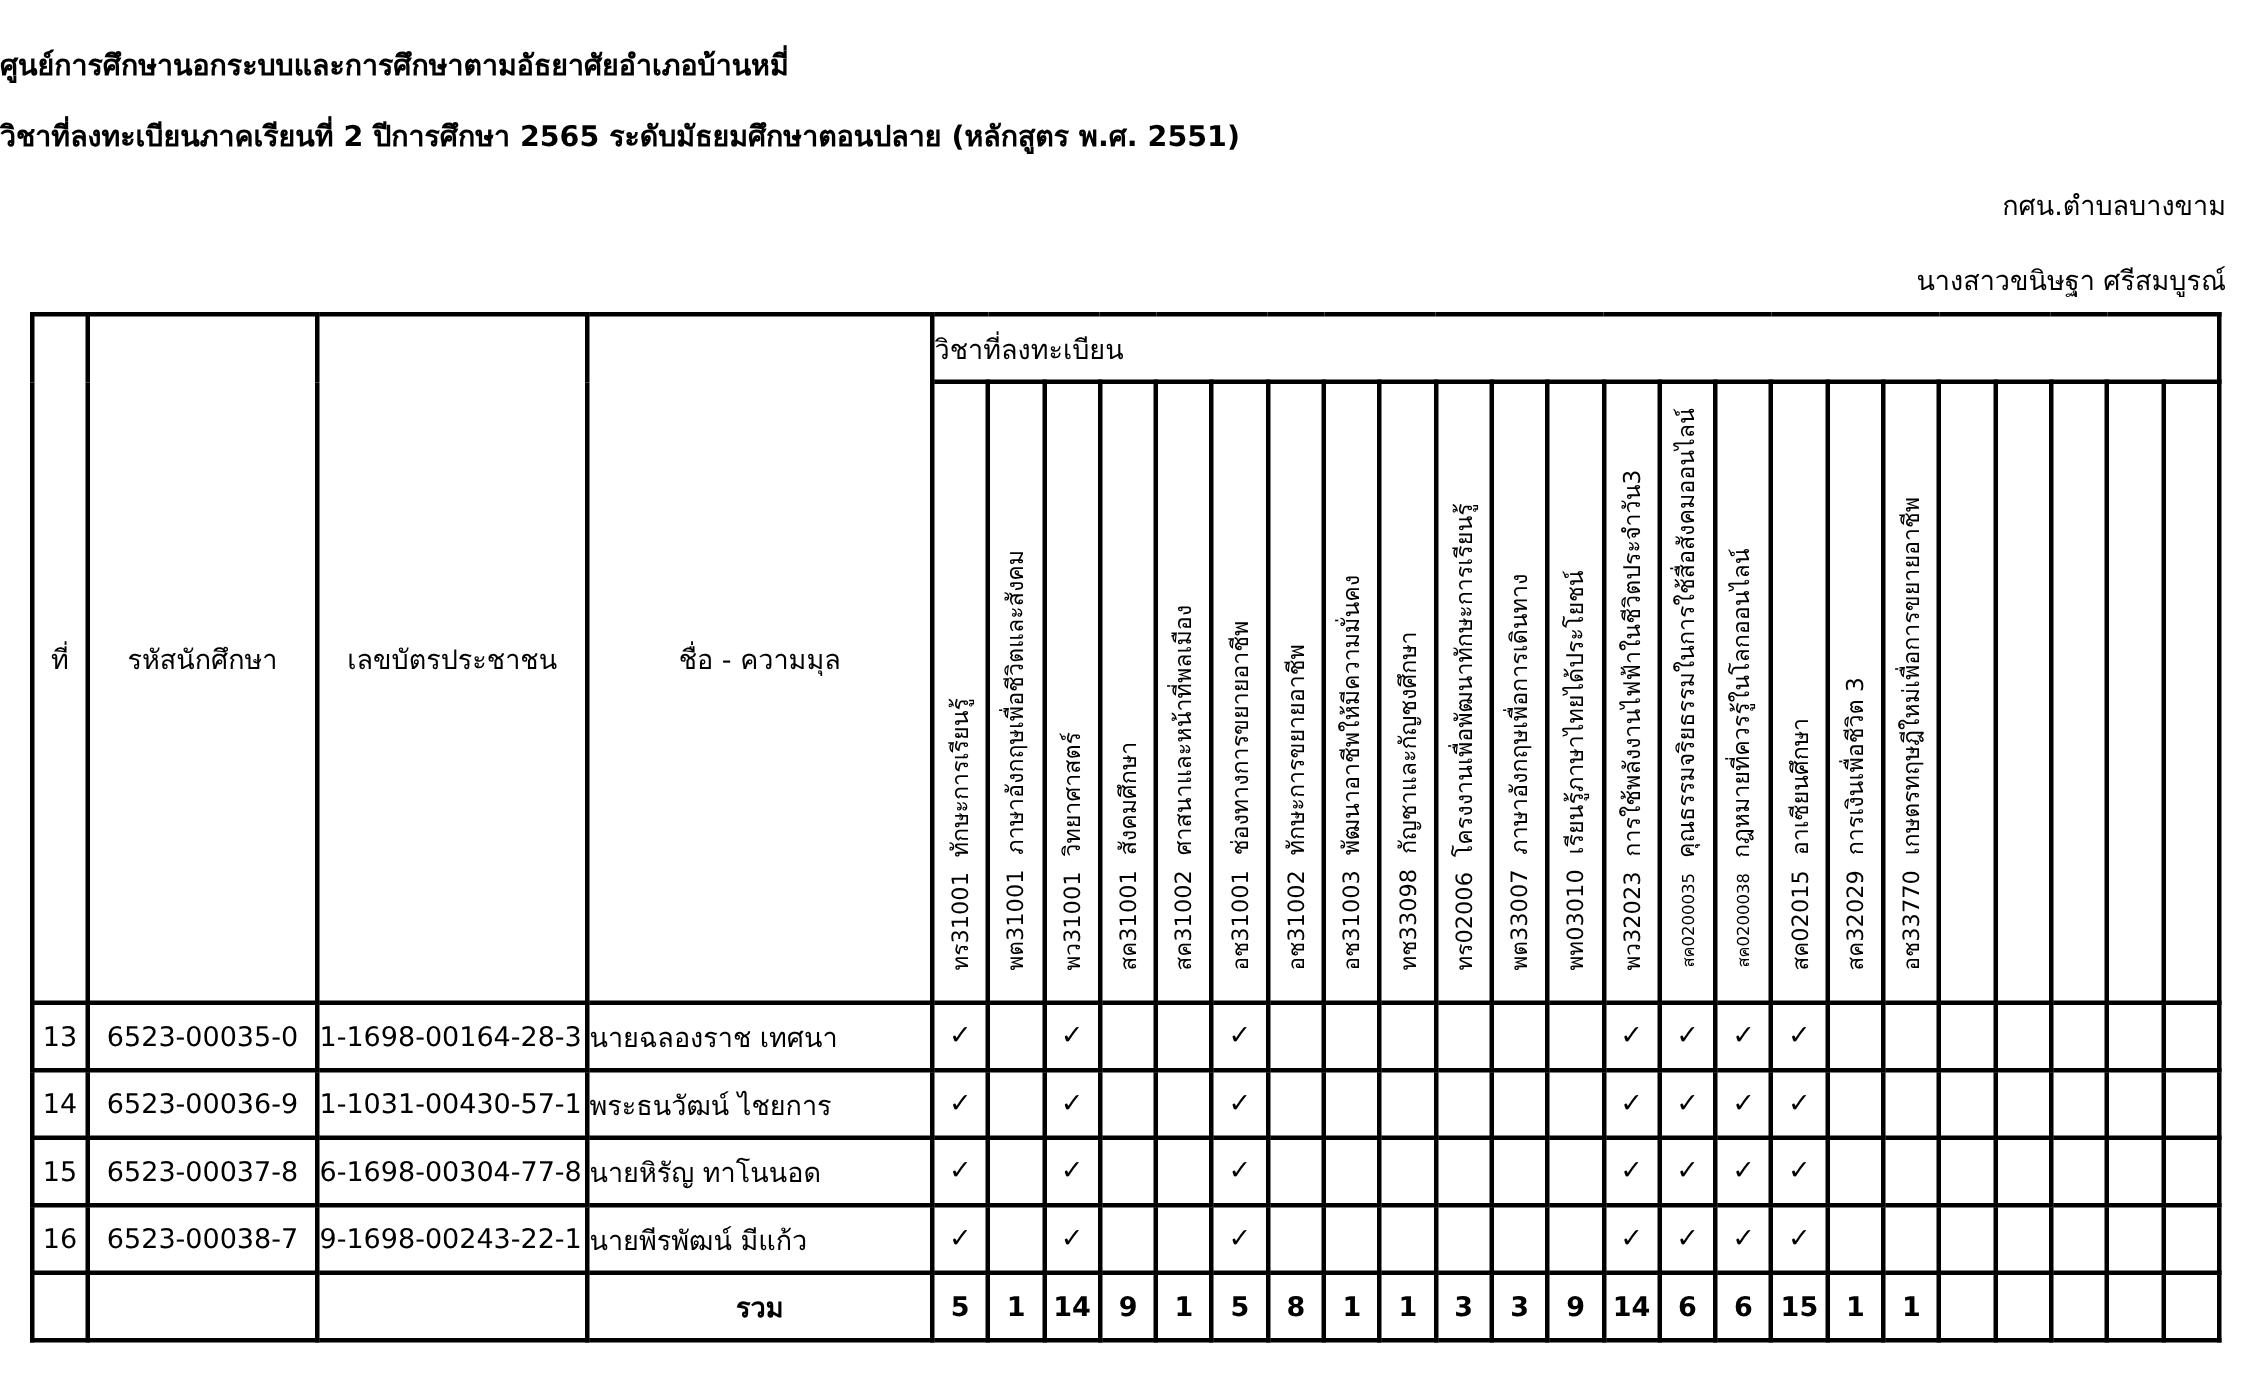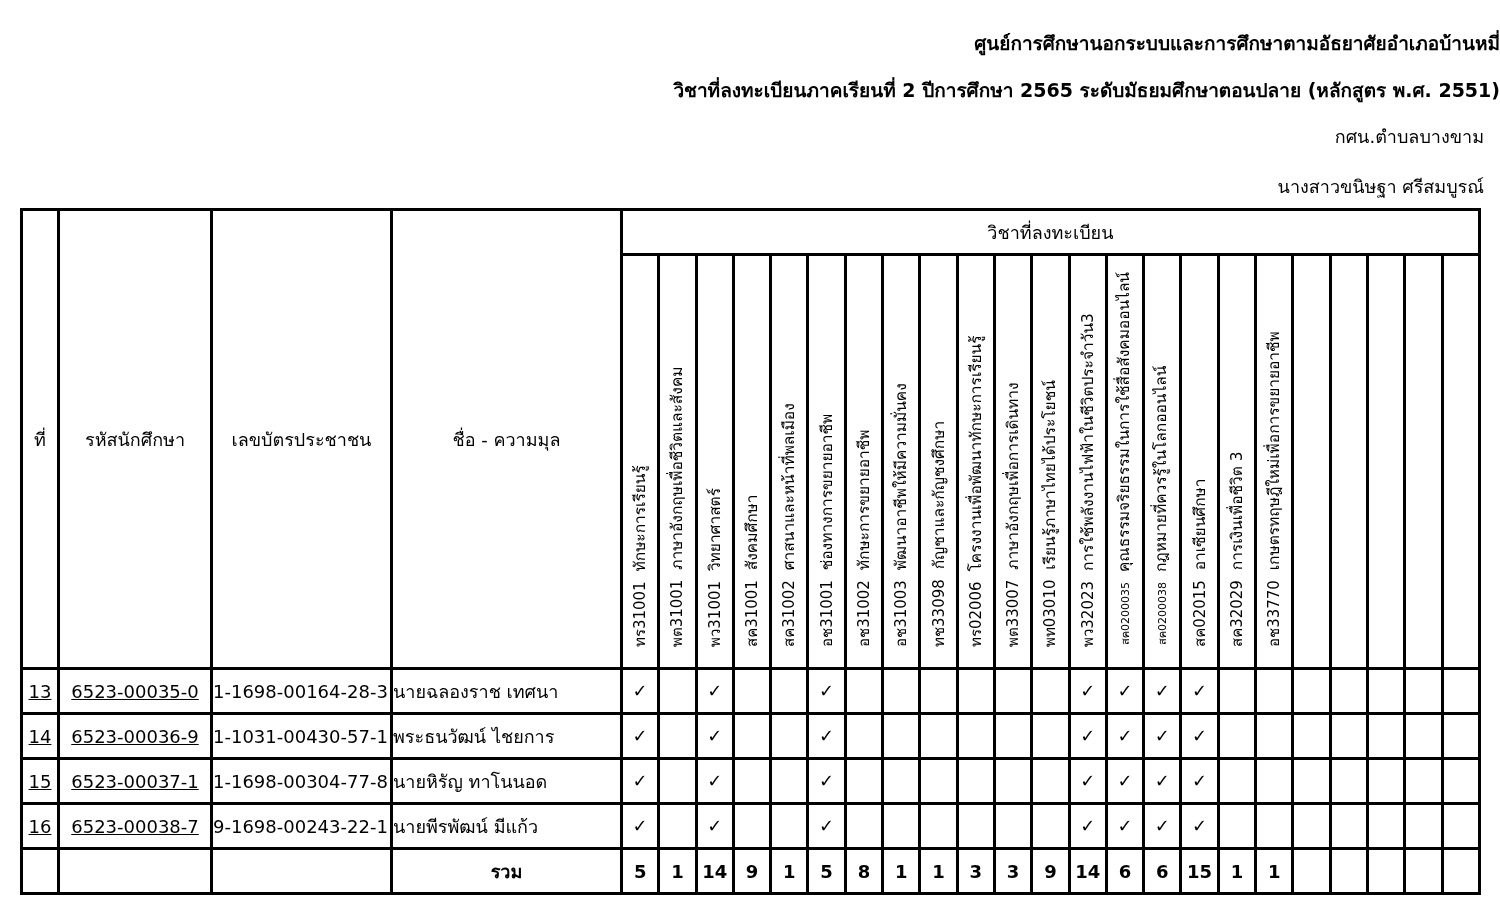--- a/index.html
+++ b/index.html
@@ -1,55 +1,55 @@
 <!DOCTYPE html>
 <html><head>
 <meta charset="utf-8">
 <style>
   html, body { margin: 0; padding: 0; background: #ffffff; }
   body {
     width: 1500px; height: 920px; position: relative; overflow: hidden;
     font-family: "DejaVu Sans", "Liberation Sans", sans-serif; color: #000;
   }
   .title {
-    position: absolute; left: 0; width: 1500px; text-align: right;
+    position: absolute; left: 0; width: 1500px; text-align: left;
     font-weight: bold; font-size: 19px; white-space: nowrap;
   }
   #t1 { top: 28px; }
   #t2 { top: 75px; }
   .right-line {
     position: absolute; right: 16px; font-size: 18px; white-space: nowrap;
   }
   #r1 { top: 122px; }
   #r2 { top: 172px; }
 
   table.reg {
     position: absolute; left: 20px; top: 208px;
     border-collapse: collapse; table-layout: fixed;
     font-size: 18px;
   }
   table.reg td, table.reg th {
     border: 3px solid #000; padding: 0; font-weight: normal;
     overflow: hidden; white-space: nowrap;
   }
   th.main-h { height: 456px; vertical-align: middle; text-align: center; font-size: 18px; }
-  th.group-h { height: 42px; text-align: center; font-size: 18px; }
+  th.group-h { height: 42px; text-align: left; font-size: 18px; }
   th.subj {
     height: 408px; position: relative; vertical-align: bottom;
   }
   th.subj .vtext {
     position: absolute; left: 50%; bottom: 0;
     transform-origin: 0 0;
     transform: rotate(-90deg) translate(0, -50%);
     white-space: nowrap; font-size: 15.5px; line-height: 20px;
     text-align: left;
   }
   th.subj .vtext .code { font-size: 15px; }
   th.subj .vtext .code.small { font-size: 11px; }
-  td.num { text-align: center; text-decoration: underline; }
+  td.num { text-align: center; }
   td.left { text-align: left; padding-left: 2px; }
   tr.data td { height: 42px; font-size: 18px; }
   td.chk { text-align: center; font-size: 26px; line-height: 26px; }
   tr.total td { height: 42px; font-size: 18px; font-weight: bold; text-align: center; }
   tr.total td.sum { font-weight: bold; }
 </style>
 </head>
 <body>
 
 <div id="t1" class="title">ศูนย์การศึกษานอกระบบและการศึกษาตามอัธยาศัยอำเภอบ้านหมี่</div>
@@ -221,22 +221,22 @@
         <td class="chk"></td>
         <td class="chk"></td>
         <td class="chk"></td>
         <td class="chk"></td>
         <td class="chk"></td>
         <td class="chk"></td>
         <td class="chk"></td>
       </tr>
       <tr class="data">
         <td class="num">15</td>
-        <td class="num">6523-00037-1</td>
-        <td class="left">1-1698-00304-77-8</td>
+        <td class="num">6523-00037-8</td>
+        <td class="left">6-1698-00304-77-8</td>
         <td class="left">นายหิรัญ  ทาโนนอด</td>
         <td class="chk"><span>✓</span></td>
         <td class="chk"></td>
         <td class="chk"><span>✓</span></td>
         <td class="chk"></td>
         <td class="chk"></td>
         <td class="chk"><span>✓</span></td>
         <td class="chk"></td>
         <td class="chk"></td>
         <td class="chk"></td>

